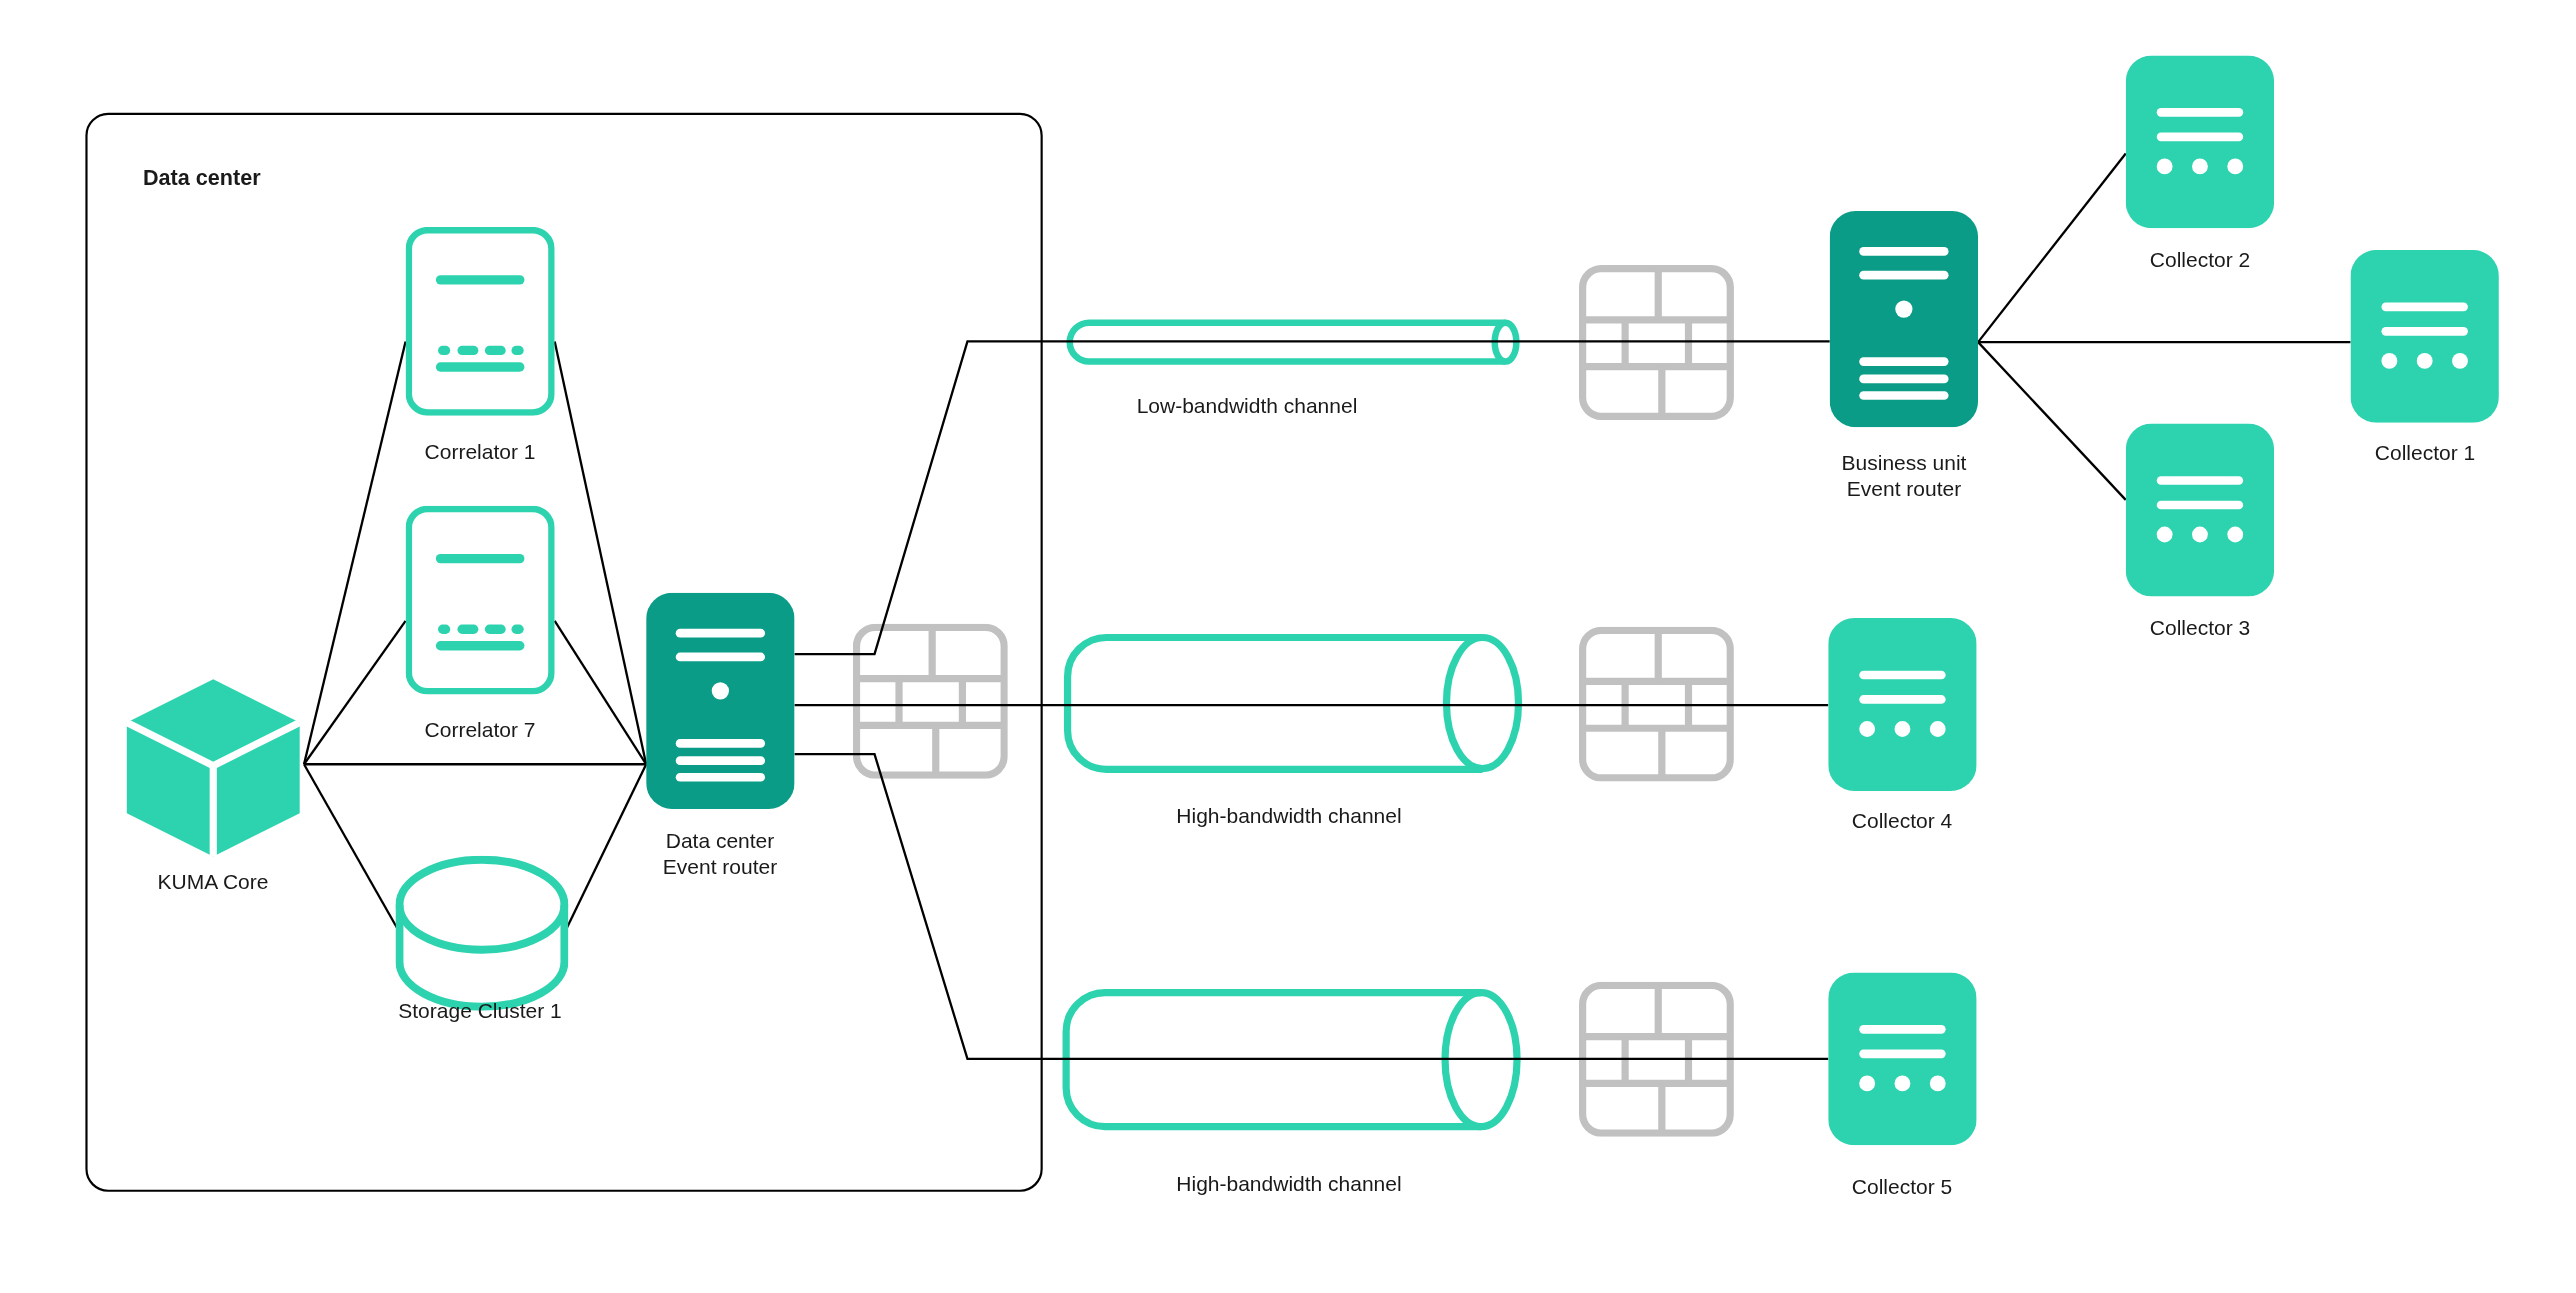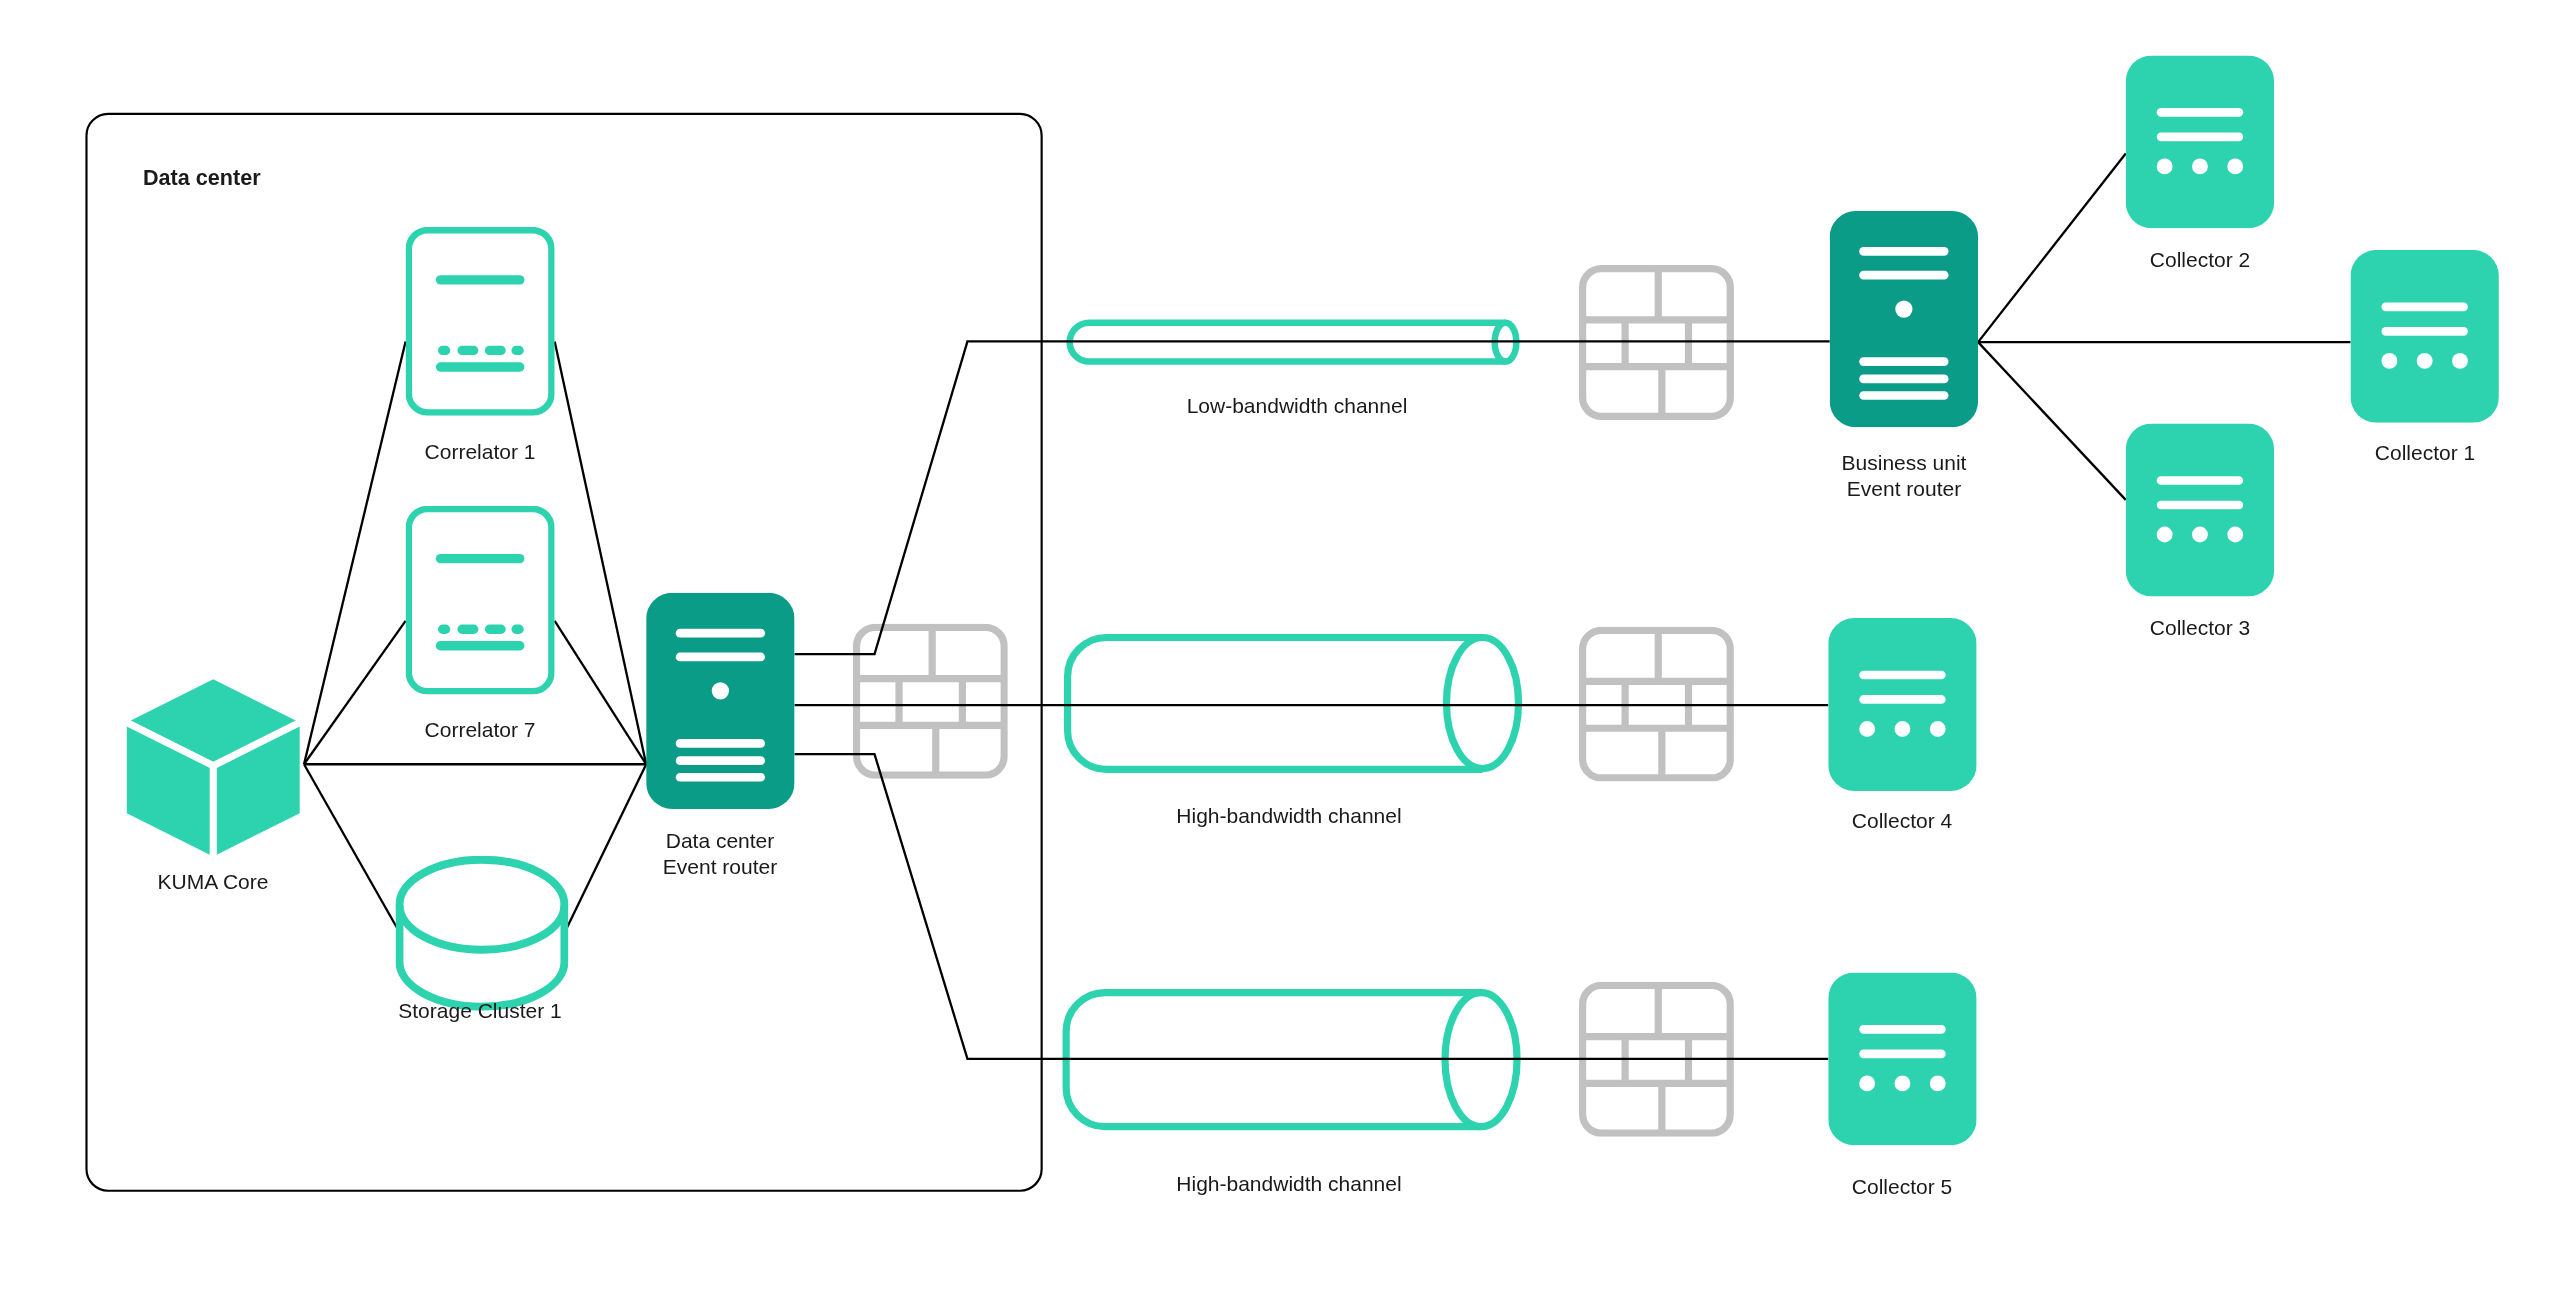--- a/index.html
+++ b/index.html
@@ -153,21 +153,21 @@
 
   <div class="lbl" style="left:69px;top:869px;">KUMA Core</div>
 
   <div class="lbl" style="left:336px;top:998px;">Storage Cluster 1</div>
 
   <div class="lbl" style="left:576px;top:828px;">
     <span>Data center</span>
     <span>Event router</span>
   </div>
 
-  <div class="lbl" style="left:1153px;top:393px;">Low-bandwidth channel</div>
+  <div class="lbl" style="left:1103px;top:393px;">Low-bandwidth channel</div>
 
   <div class="lbl" style="left:1145px;top:803px;">High-bandwidth channel</div>
 
   <div class="lbl" style="left:1145px;top:1171px;">High-bandwidth channel</div>
 
   <div class="lbl" style="left:1760px;top:450px;">
     <span>Business unit</span>
     <span>Event router</span>
   </div>
 

